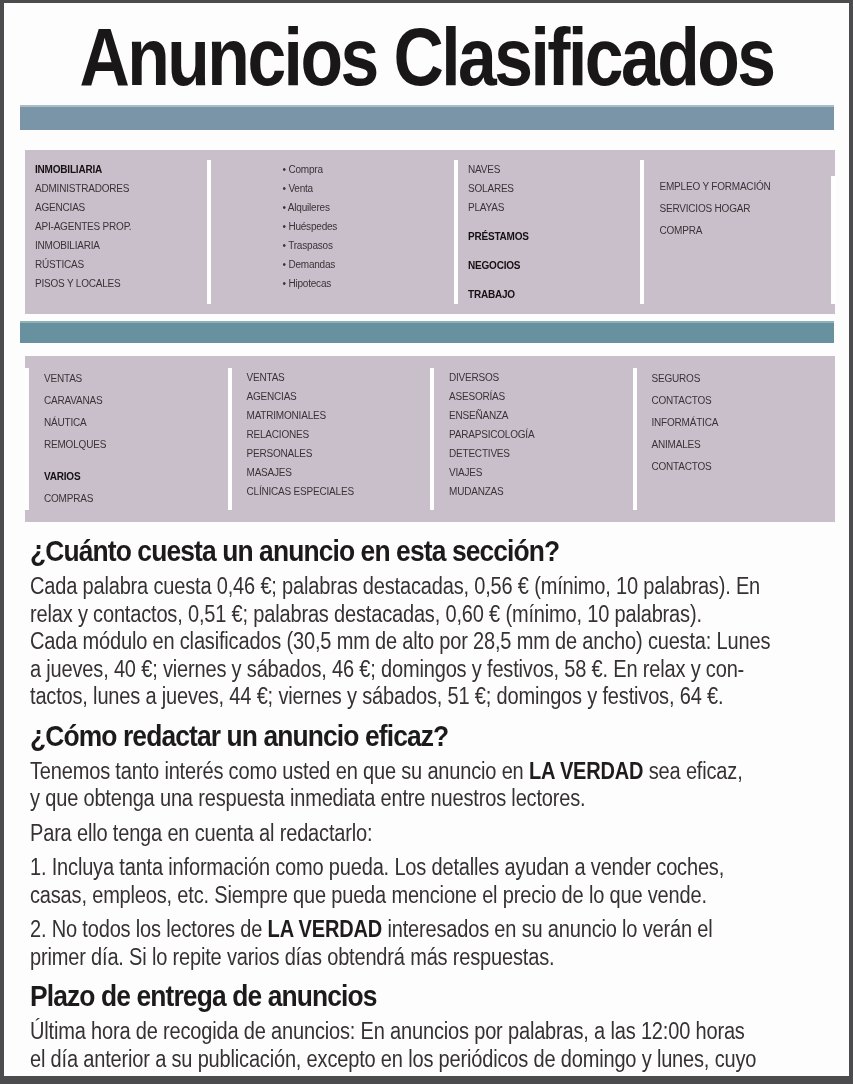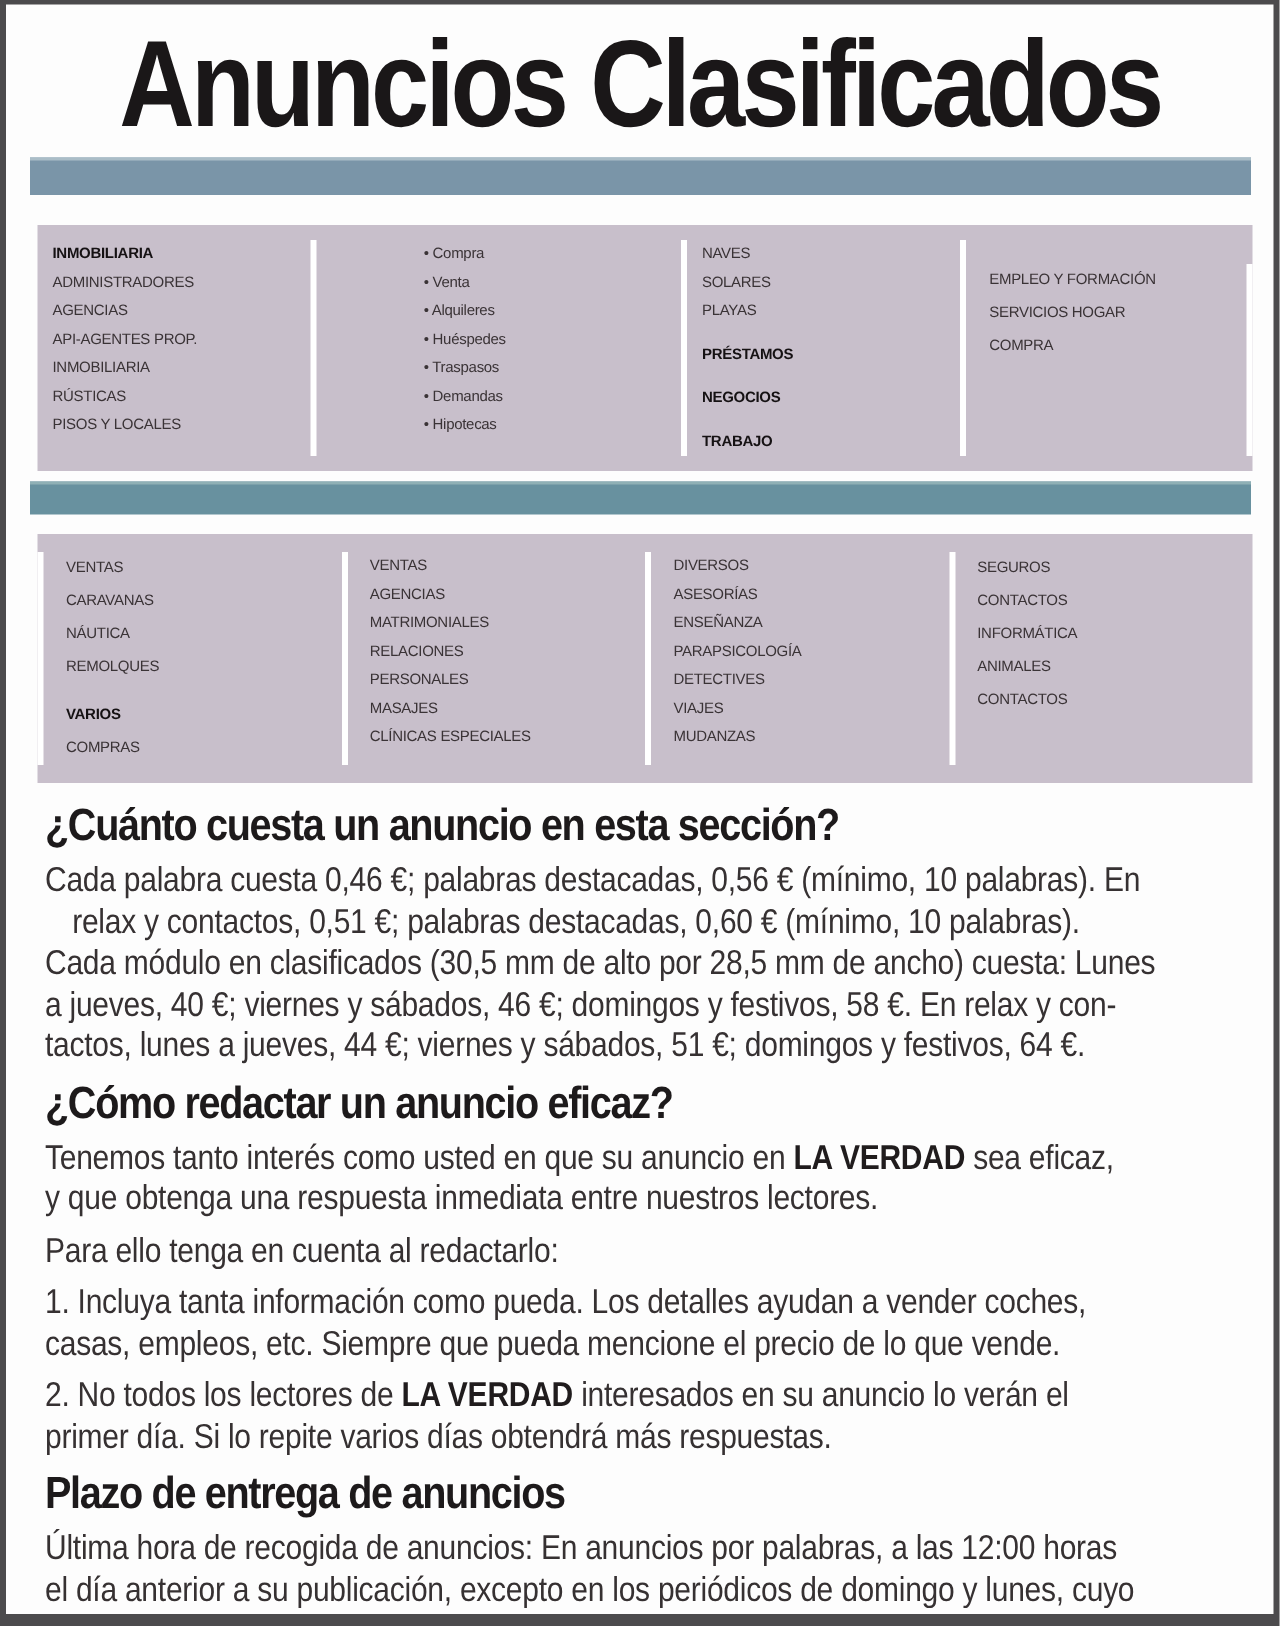--- a/index.html
+++ b/index.html
@@ -44,21 +44,21 @@
     margin:8px 0 5px;letter-spacing:-1px;white-space:nowrap;
     transform:scaleX(0.88);transform-origin:0 50%;
   }
   section:first-child .sec-heading{margin-top:0;}
   .line{
     font-size:23px;line-height:27.5px;letter-spacing:-0.2px;white-space:nowrap;
     transform:scaleX(0.87);transform-origin:0 50%;
   }
   .line .b{font-weight:bold;color:#201c1d;}
   .para{margin:0 0 7px;}
-  section.tight .para{margin-bottom:0;text-align:right;}
+  section.tight .para{margin-bottom:0;}
 </style>
 </head>
 <body>
 
 <h1 class="title">Anuncios Clasificados</h1>
 
 <div class="bar"></div>
 
 <div class="catbox first">
     <div class="col">

